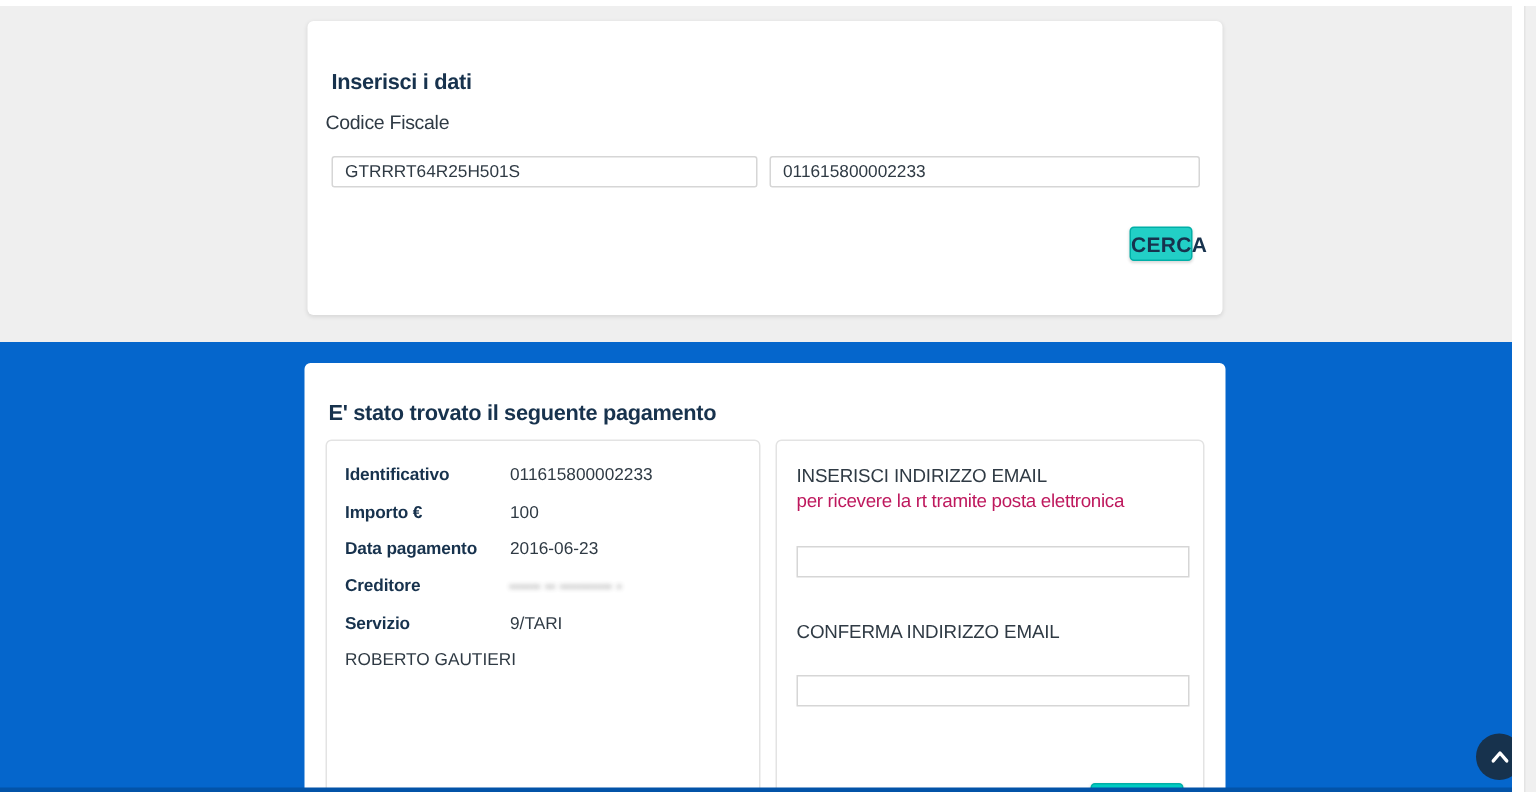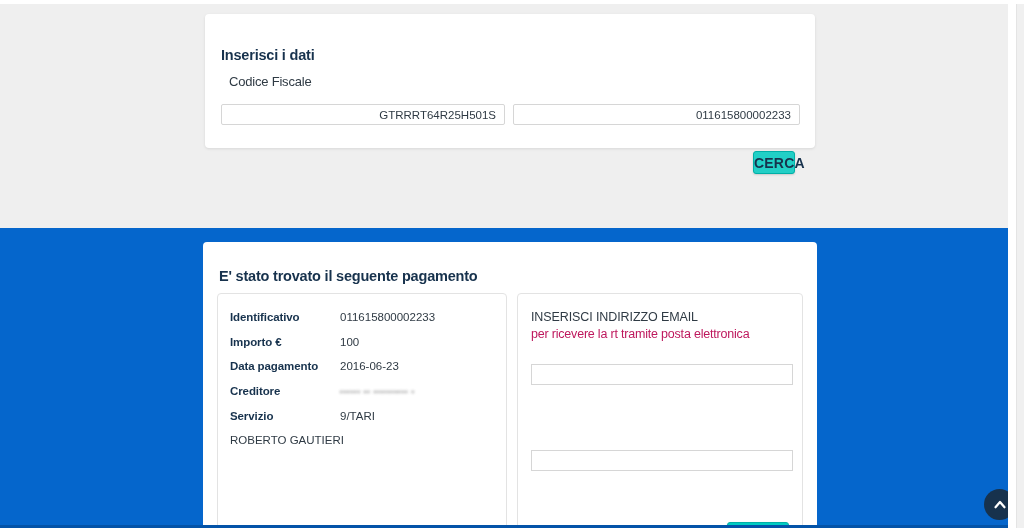--- a/index.html
+++ b/index.html
@@ -8,35 +8,35 @@
   .viewport { position:relative; width:1024px; height:528px; background:#ffffff; }
 
   .top-white-strip { position:absolute; left:0; top:0; width:1024px; height:4px; background:#ffffff; z-index:3; }
   .gray-section { position:absolute; left:0; top:4px; width:1008px; height:224px; background:#efefef; }
   .blue-section { position:absolute; left:0; top:228px; width:1008px; height:300px; background:#0566cc; overflow:hidden; }
   .footer-strip { position:absolute; left:0; bottom:0; width:1008px; height:3px; background:#0353a8; }
   .right-gutter { position:absolute; left:1008px; top:0; width:8px; height:528px; background:#ffffff; z-index:6; }
   .scrollbar-track { position:absolute; left:1016px; top:4px; width:8px; height:524px; background:#f0f0f0; border-left:1px solid #e4e4e4; z-index:6; }
 
   .card { position:absolute; background:#ffffff; border-radius:4px; box-shadow:0 1px 3px rgba(0,0,0,0.10); }
-  .search-card { left:205px; top:10px; width:610px; height:134px; }
+  .search-card { left:205px; top:10px; width:610px; height:196px; }
   .result-card { left:203px; top:14px; width:614px; height:310px; box-shadow:none; }
 
   .card-title { position:absolute; left:16px; font-size:14.5px; font-weight:bold; color:#17324d; letter-spacing:-0.2px; }
   .search-card .card-title { top:33px; }
   .result-card .card-title { top:26px; }
 
   .field-label { position:absolute; top:60px; font-size:13px; color:#2f3a44; letter-spacing:-0.2px; }
-  .label-cf { left:24px; }
+  .label-cf { left:12px; }
   .label-iuv { left:308px; }
   .help-icon { display:inline-block; width:13px; height:13px; margin-left:4px; background:#0b0b0b; color:#ffffff;
     border-radius:50%; font-size:9px; font-weight:bold; text-align:center; line-height:13px; vertical-align:-1px; cursor:pointer; }
 
   .text-input { position:absolute; height:21px; border:1px solid #d6d6d6; background:#ffffff; border-radius:2px;
-    font-family:"Liberation Sans", sans-serif; font-size:11.5px; color:#2f3a44; padding:0 8px; outline:none;text-align:right; }
+    font-family:"Liberation Sans", sans-serif; font-size:11.5px; color:#2f3a44; padding:0 8px; outline:none; }
   .input-cf  { left:16px;  top:90px; width:284px; }
   .input-iuv { left:308px; top:90px; width:287px; }
 
   .btn { position:absolute; background:#22cfc6; border:1px solid #00afa7; border-radius:3px; color:#17324d;
     font-family:"Liberation Sans", sans-serif; font-weight:bold; font-size:14px; letter-spacing:0.2px;
     cursor:pointer; box-shadow:0 1px 2px rgba(0,0,0,0.15); }
   .btn-cerca { right:20px; top:137px; width:42px; height:23px; }
   .btn-conferma { right:13px; bottom:10px; width:62px; height:22px; background:#00ccc3; }
 
   .panel { position:absolute; top:51px; border:1px solid #e3e3e3; border-radius:4px; background:#ffffff; }
@@ -106,20 +106,21 @@
         </div>
         <div class="detail-row">
           <span class="detail-value">ROBERTO GAUTIERI</span>
         </div>
       </div>
 
       <div class="panel email-panel">
         <div class="email-label email-label-1">INSERISCI INDIRIZZO EMAIL</div>
         <div class="email-subtitle">per ricevere la rt tramite posta elettronica</div>
         <input class="email-input email-input-1" type="text" value="" style="">
+        <div class="email-label email-label-2">CONFERMA INDIRIZZO EMAIL</div>
         <input class="email-input email-input-2" type="text" value="" style="">
         <button class="btn btn-conferma">CONFERMA</button>
       </div>
     </div>
     <div class="footer-strip"></div>
   </div>
 
   <div class="scroll-top-btn">
     <svg width="18" height="18" viewBox="0 0 24 24">
       <polyline points="6,15 12,8 18,15" fill="none" stroke="#ffffff" stroke-width="3" stroke-linecap="round" stroke-linejoin="round"></polyline>

